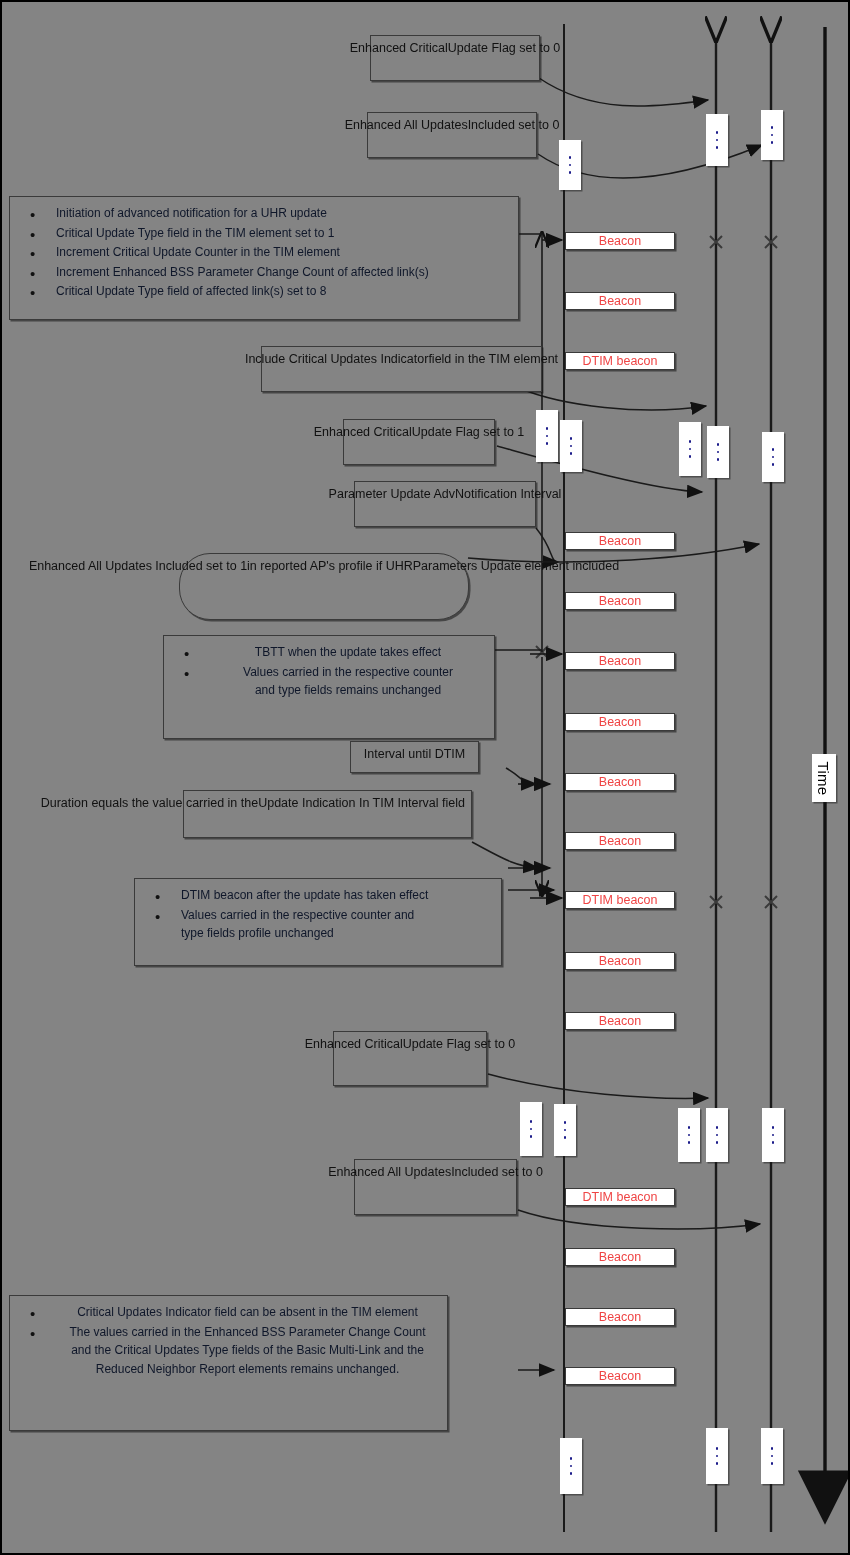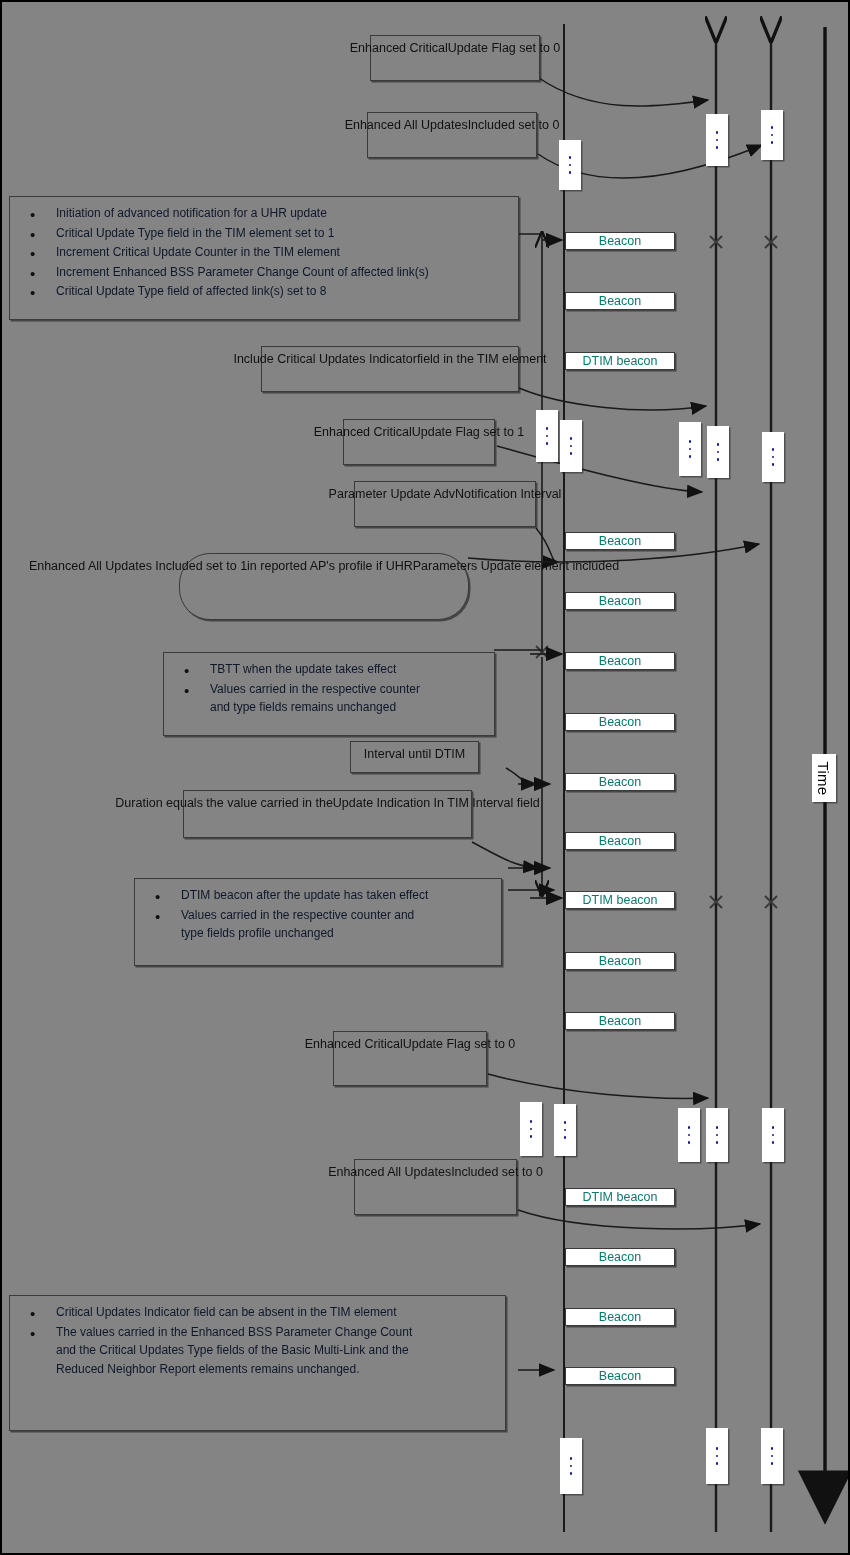--- a/index.html
+++ b/index.html
@@ -49,21 +49,21 @@
   }
   ul.blist li .cont{display:block;}
 
   
   .beacon{
     position:absolute;
     height:18px;
     background:#fff;
     border:1px solid #3a3a3a;
     box-shadow:1.5px 1.5px 0 rgba(20,20,20,.55);
-    color:#0f766e;
+    color:#ef4444;
     font-size:12.5px;
     line-height:16px;
     text-align:center;
     box-sizing:border-box;
     white-space:nowrap;
   }
 
   
   .vdots{
     position:absolute;
@@ -292,58 +292,58 @@
         </li>
       <li>
           <span class="cont">Increment Enhanced BSS Parameter Change Count of affected link(s)</span>
         </li>
       <li>
           <span class="cont">Critical Update Type field of affected link(s) set to 8</span>
         </li>
     </ul>
   </div>
 
-  <div class="note" style="left:259px;top:344px;width:258px;height:46px;">
+  <div class="note" style="left:259px;top:344px;width:281px;height:46px;">
     <span class="ln">Include Critical Updates Indicator</span>
     <span class="ln">field in the TIM element</span>
   </div>
 
   <div class="note" style="left:341px;top:417px;width:152px;height:46px;">
     <span class="ln">Enhanced Critical</span>
     <span class="ln">Update Flag set to 1</span>
   </div>
 
   <div class="note" style="left:352px;top:479px;width:182px;height:46px;">
     <span class="ln">Parameter Update Adv</span>
     <span class="ln">Notification Interval</span>
   </div>
 
   <div class="note" style="left:177px;top:551px;width:290px;height:67px;border-radius:31px;">
     <span class="ln">Enhanced All Updates Included set to 1</span>
     <span class="ln">in reported AP's profile if UHR</span>
     <span class="ln">Parameters Update element included</span>
   </div>
 
-  <div class="note left" style="left:161px;top:650px;width:332px;height:84px;">
+  <div class="note left" style="left:161px;top:633px;width:332px;height:104px;text-align:center;">
     <ul class="blist">
       <li>
           <span class="cont">TBTT when the update takes effect</span>
         </li>
       <li>
         <span class="cont">Values carried in the respective counter</span>
         <span class="cont">and type fields remains unchanged</span>
       </li>
     </ul>
   </div>
 
   <div class="note" style="left:348px;top:731px;width:129px;height:32px;margin-top:8px;">
     <span class="ln">Interval until DTIM</span>
   </div>
 
-  <div class="note" style="left:181px;top:788px;width:289px;height:48px;">
+  <div class="note" style="left:181px;top:788px;width:289px;height:48px;justify-content:flex-end;">
     <span class="ln">Duration equals the value carried in the</span>
     <span class="ln">Update Indication In TIM Interval field</span>
   </div>
 
   <div class="note left" style="left:132px;top:876px;width:368px;height:88px;">
     <ul class="blist">
       <li>
           <span class="cont">DTIM beacon after the update has taken effect</span>
         </li>
       <li>
@@ -356,21 +356,21 @@
   <div class="note" style="left:331px;top:1029px;width:154px;height:55px;">
     <span class="ln">Enhanced Critical</span>
     <span class="ln">Update Flag set to 0</span>
   </div>
 
   <div class="note" style="left:352px;top:1157px;width:163px;height:56px;">
     <span class="ln">Enhanced All Updates</span>
     <span class="ln">Included set to 0</span>
   </div>
 
-  <div class="note left" style="left:7px;top:1293px;width:497px;height:136px;">
+  <div class="note left" style="left:7px;top:1293px;width:439px;height:136px;text-align:center;">
     <ul class="blist">
       <li>
           <span class="cont">Critical Updates Indicator field can be absent in the TIM element</span>
         </li>
       <li>
         <span class="cont">The values carried in the Enhanced BSS Parameter Change Count</span>
         <span class="cont">and the Critical Updates Type fields of the Basic Multi-Link and the</span>
         <span class="cont">Reduced Neighbor Report elements remains unchanged.</span>
       </li>
     </ul>

